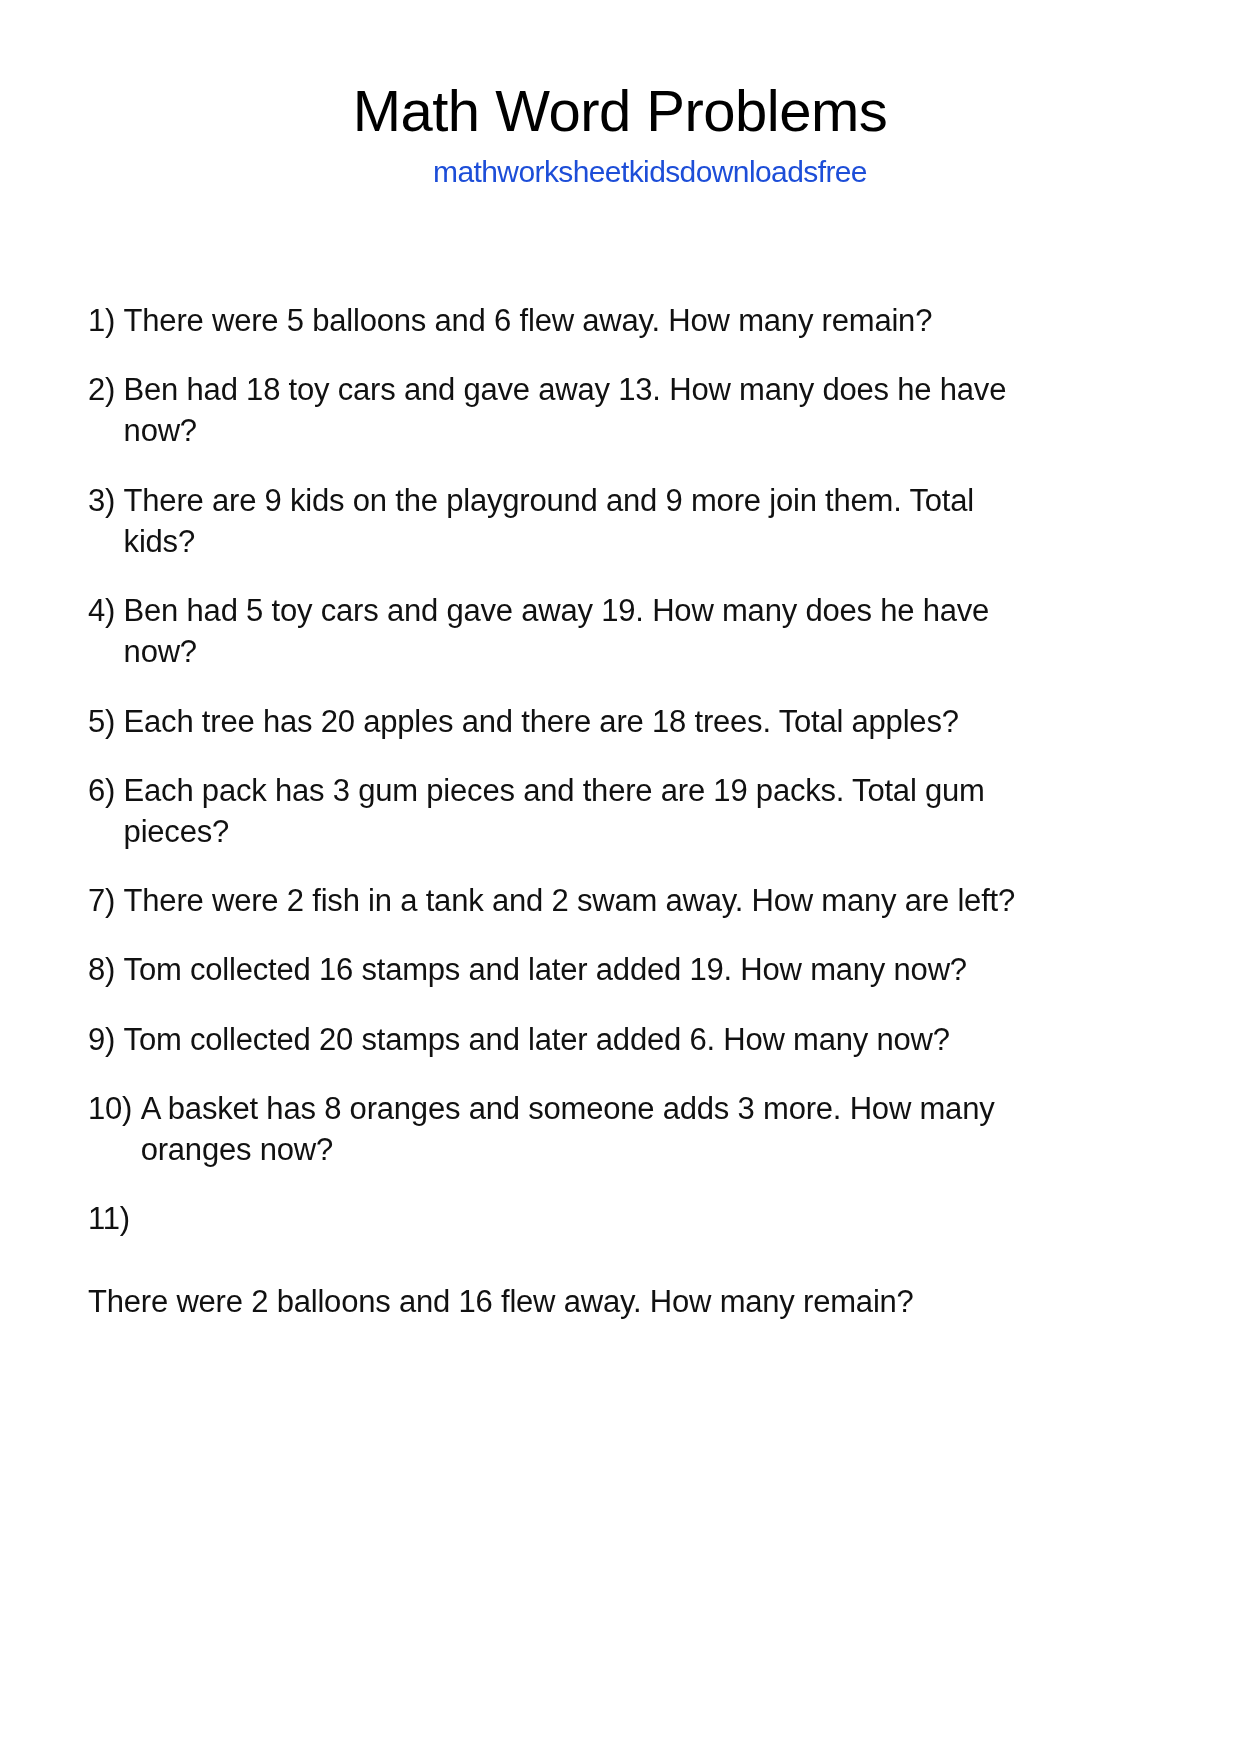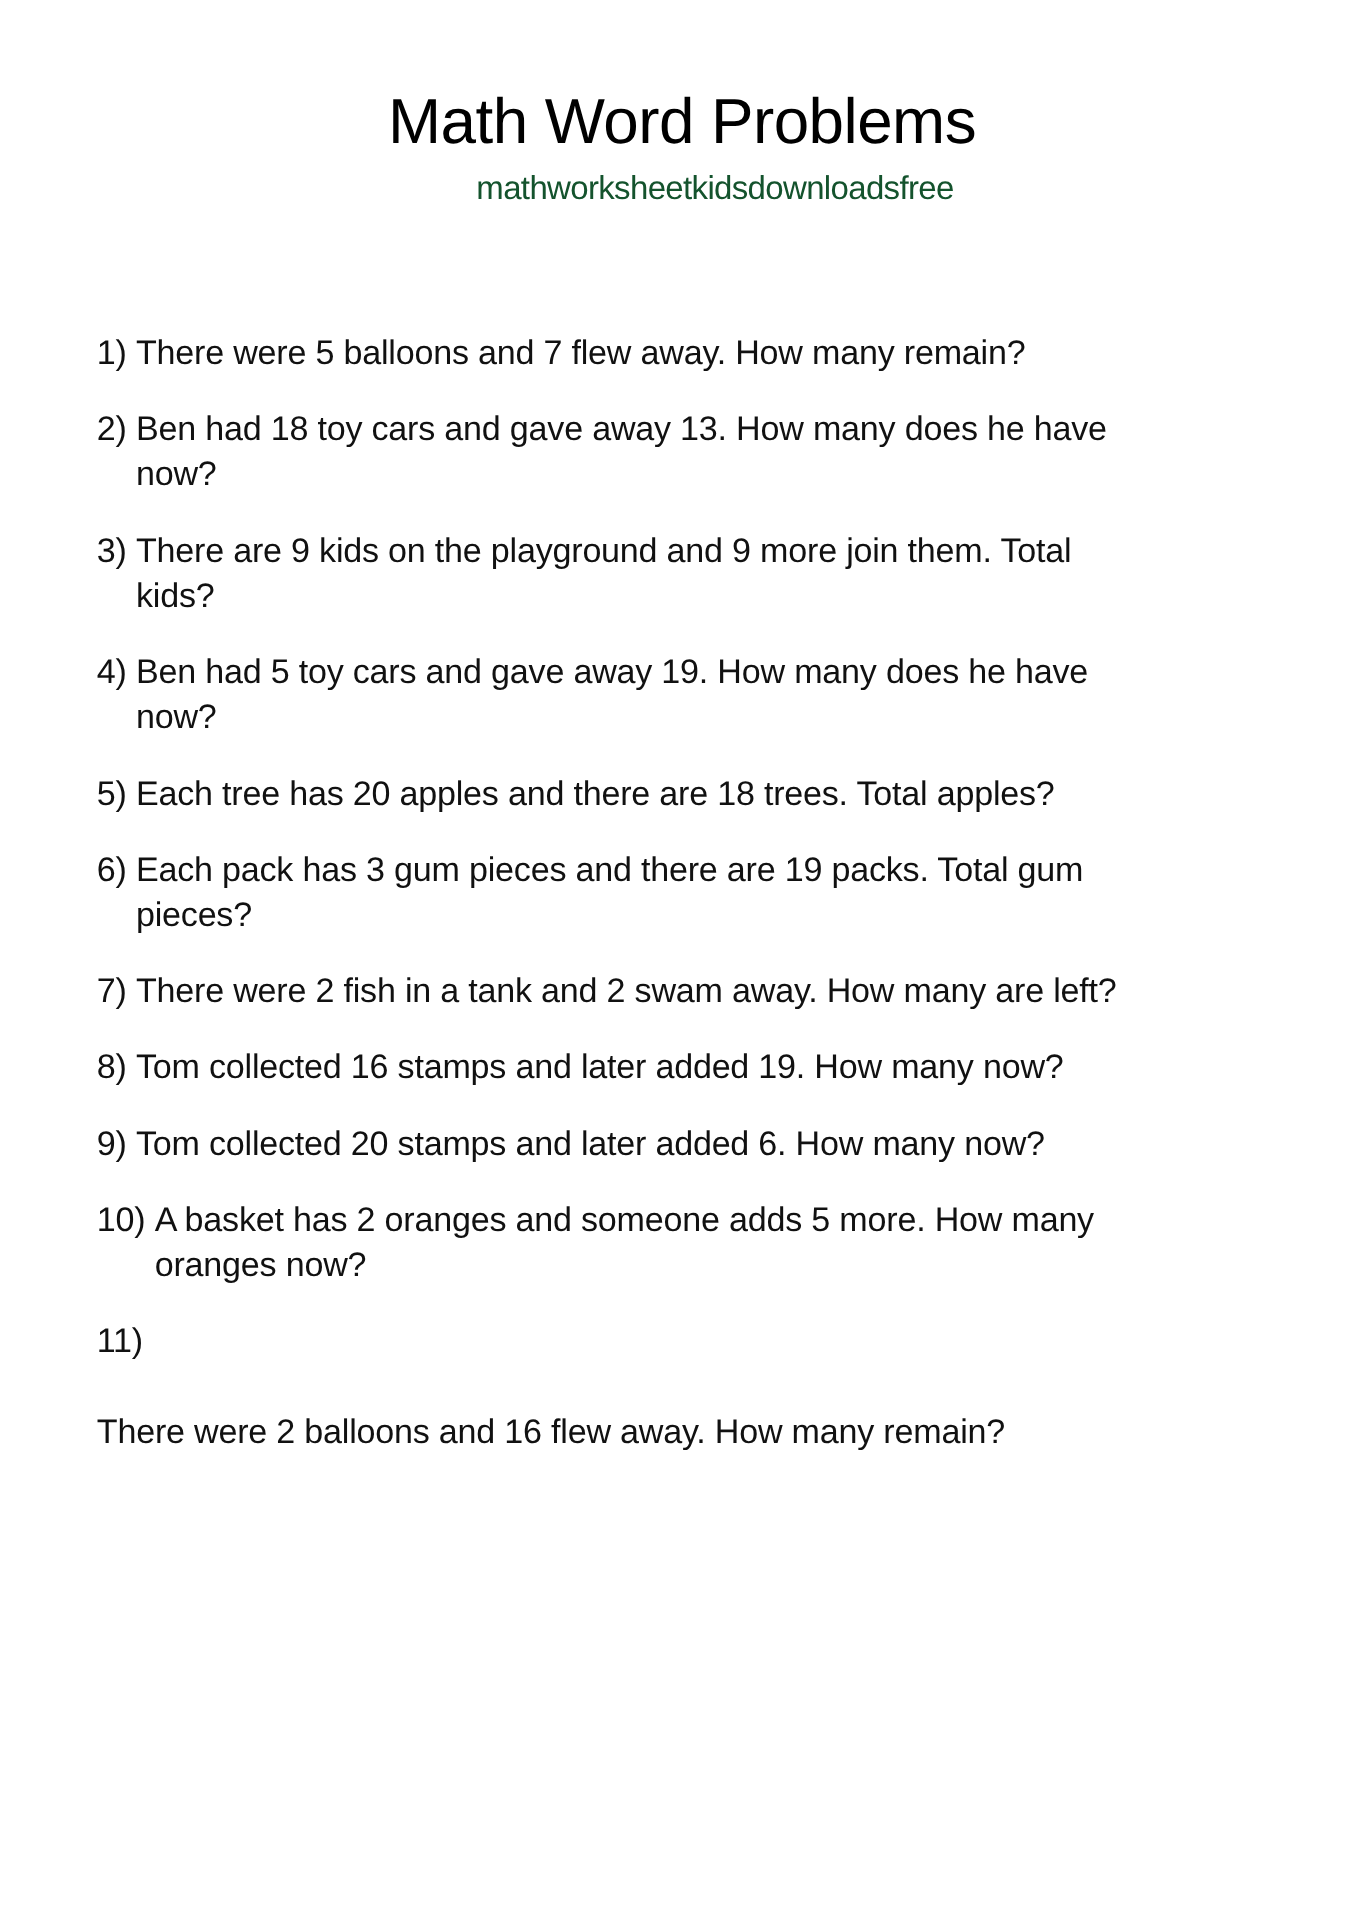--- a/index.html
+++ b/index.html
@@ -37,21 +37,21 @@
     font-stretch: condensed;
   }
   .doc-subtitle {
     margin: 0;
     padding-top: 12px;
     text-align: center;
     padding-left: 60px;
     font-size: 30px;
     line-height: 1.1;
     font-weight: 400;
-    color: #14532d;
+    color: #1d4ed8;
     letter-spacing: -0.6px;
     font-stretch: condensed;
   }
 
   
   .problems {
     position: absolute;
     left: 88px;
     top: 300px;
     width: 935px;
@@ -83,26 +83,26 @@
 
 <div class="page">
 
   <div class="header">
     <h1 class="doc-title">Math Word Problems</h1>
     <div class="doc-subtitle">mathworksheetkidsdownloadsfree</div>
   </div>
 
   <div class="problems">
 
-  <p class="problem"><span class="problem-num">1)</span>&nbsp;<span class="problem-text">There were 5 balloons and 7 flew away. How many remain?</span></p>
+  <p class="problem"><span class="problem-num">1)</span>&nbsp;<span class="problem-text">There were 5 balloons and 6 flew away. How many remain?</span></p>
       <p class="problem"><span class="problem-num">2)</span>&nbsp;<span class="problem-text">Ben had 18 toy cars and gave away 13. How many does he have now?</span></p>
       <p class="problem"><span class="problem-num">3)</span>&nbsp;<span class="problem-text">There are 9 kids on the playground and 9 more join them. Total kids?</span></p>
       <p class="problem"><span class="problem-num">4)</span>&nbsp;<span class="problem-text">Ben had 5 toy cars and gave away 19. How many does he have now?</span></p>
       <p class="problem"><span class="problem-num">5)</span>&nbsp;<span class="problem-text">Each tree has 20 apples and there are 18 trees. Total apples?</span></p>
       <p class="problem"><span class="problem-num">6)</span>&nbsp;<span class="problem-text">Each pack has 3 gum pieces and there are 19 packs. Total gum pieces?</span></p>
       <p class="problem"><span class="problem-num">7)</span>&nbsp;<span class="problem-text">There were 2 fish in a tank and 2 swam away. How many are left?</span></p>
       <p class="problem"><span class="problem-num">8)</span>&nbsp;<span class="problem-text">Tom collected 16 stamps and later added 19. How many now?</span></p>
       <p class="problem"><span class="problem-num">9)</span>&nbsp;<span class="problem-text">Tom collected 20 stamps and later added 6. How many now?</span></p>
-      <p class="problem"><span class="problem-num">10)</span>&nbsp;<span class="problem-text">A basket has 2 oranges and someone adds 5 more. How many oranges now?</span></p>
+      <p class="problem"><span class="problem-num">10)</span>&nbsp;<span class="problem-text">A basket has 8 oranges and someone adds 3 more. How many oranges now?</span></p>
       <p class="problem"><span class="problem-num">11)</span>&nbsp;<span class="problem-text">There were 2 balloons and 16 flew away. How many remain?</span></p>
     </div>
 
 </div>
 
 </body></html>

